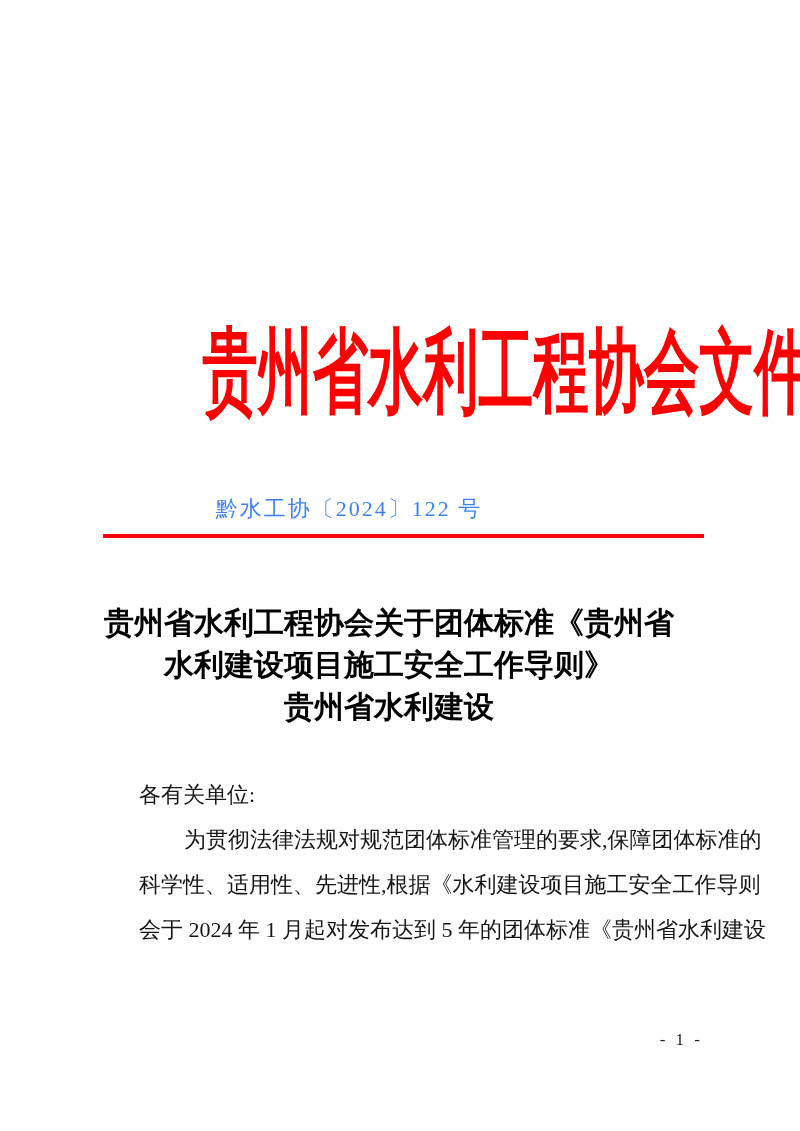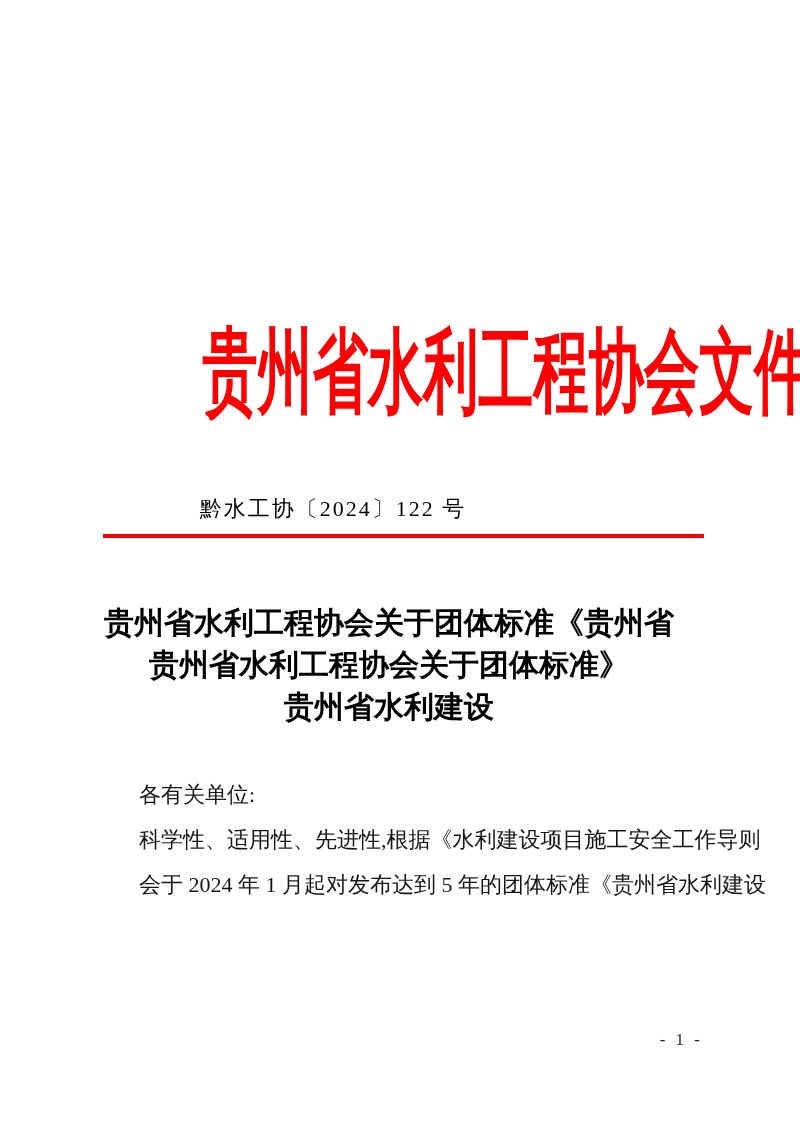--- a/index.html
+++ b/index.html
@@ -33,27 +33,27 @@
     font-weight: bold;
     color: #fe0000;
     transform: scaleX(0.60);
     transform-origin: 50% 50%;
     letter-spacing: 0;
   }
   
   .doc-number {
     position: absolute;
     top: 496px;
-    left: 1px;
+    left: 17px;
     width: 664px;
     text-align: center;
     font-size: 22px;
     line-height: 26px;
     letter-spacing: 2px;
-    color: #000000;
+    color: #3b82f6;
   }
   
   .red-rule {
     position: absolute;
     top: 534px;
     left: 103px;
     width: 601px;
     height: 4px;
     background: #fe0000;
   }
@@ -109,25 +109,26 @@
   <div class="masthead">
     <span class="stretch">贵州省水利工程协会文件</span>
   </div>
 
   <div class="doc-number">黔水工协〔2024〕122 号</div>
 
   <div class="red-rule"></div>
 
   <div class="doc-title">
     <div>贵州省水利工程协会关于团体标准《贵州省</div>
-    <div>贵州省水利工程协会关于团体标准》</div>
+    <div>水利建设项目施工安全工作导则》</div>
     <div>贵州省水利建设</div>
   </div>
 
   <div class="body-block">
     <div class="salutation">各有关单位:</div>
+    <div class="body-line indent">为贯彻法律法规对规范团体标准管理的要求,保障团体标准的</div>
     <div class="body-line">科学性、适用性、先进性,根据《水利建设项目施工安全工作导则</div>
     <div class="body-line">会于 2024 年 1 月起对发布达到 5 年的团体标准《贵州省水利建设</div>
   </div>
 
   <div class="page-number">- 1 -</div>
 
 </div>
 
 </body></html>

